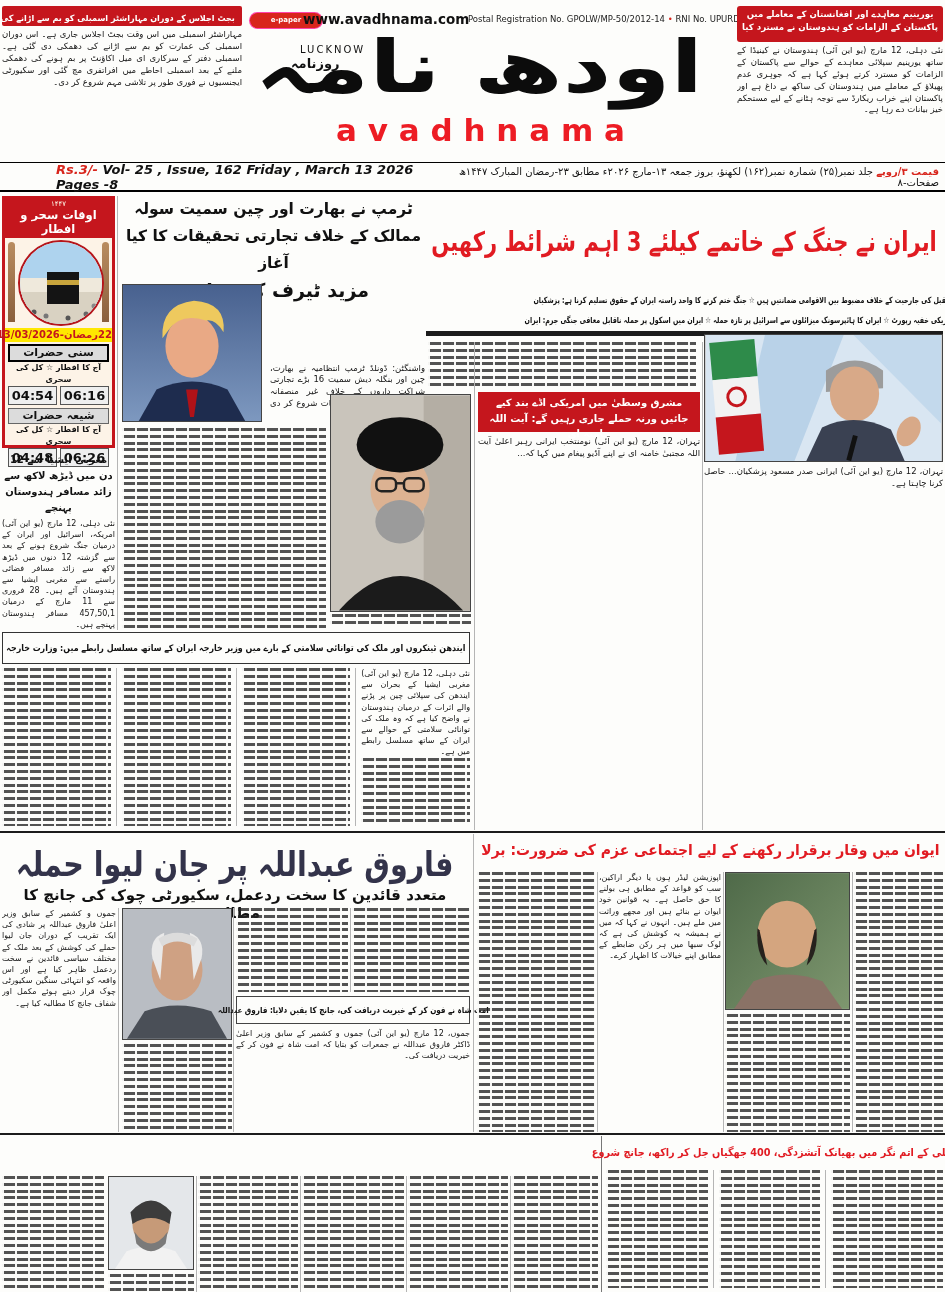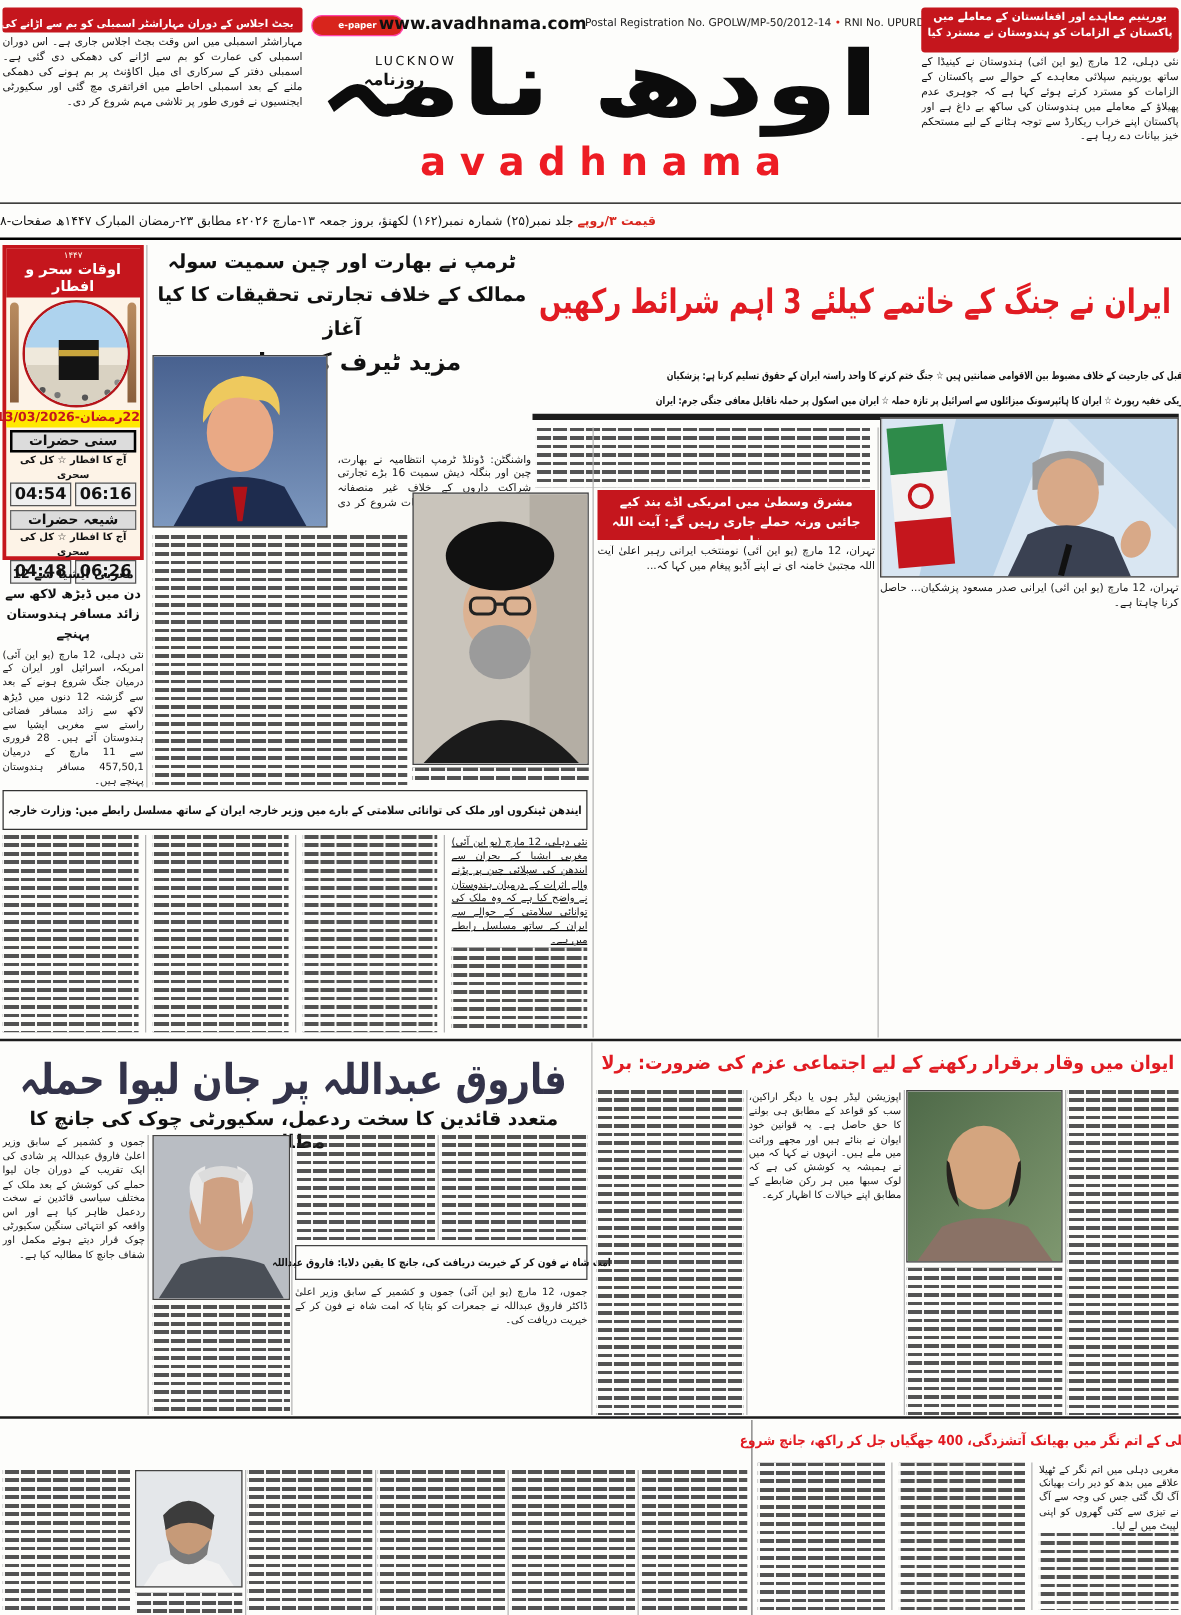--- a/index.html
+++ b/index.html
@@ -59,20 +59,24 @@
   <div class="abs" style="left:737px;top:6px;width:206px;height:154px;">
     <div class="redbox uh" style="min-height:32px;font-size:8.6px;line-height:1.5;padding:2px 3px;border-radius:3px;">یورینیم معاہدے اور افغانستان کے معاملے میں پاکستان کے الزامات کو ہندوستان نے مسترد کیا</div>
     <div class="story-body" style="height:112px;margin-top:3px;">
       <div class="lead">نئی دہلی، 12 مارچ (یو این آئی) ہندوستان نے کینیڈا کے ساتھ یورینیم سپلائی معاہدے کے حوالے سے پاکستان کے الزامات کو مسترد کرتے ہوئے کہا ہے کہ جوہری عدم پھیلاؤ کے معاملے میں ہندوستان کی ساکھ بے داغ ہے اور پاکستان اپنے خراب ریکارڈ سے توجہ ہٹانے کے لیے مستحکم خیز بیانات دے رہا ہے۔</div>
       <div class="sim"></div>
     </div>
   </div>
 
   <div class="abs" style="left:0;top:162px;width:945px;height:30px;border-top:1.5px solid #000;border-bottom:2px solid #000;
        display:flex;align-items:center;justify-content:space-between;">
+    <div style="margin-left:56px;font-size:13px;font-weight:bold;font-style:italic;color:#111;">
+      <span style="color:#d8251c;">Rs.3/-</span>
+      <span>Vol-  25 , Issue, 162  Friday , March 13 2026   Pages -8</span>
+    </div>
     <div class="rtl" style="margin-right:6px;font-size:10px;color:#111;">
       <span style="color:#d8251c;font-weight:bold;">قیمت ۳/روپے</span>
       <span>جلد نمبر(۲۵) شمارہ نمبر(۱۶۲) لکھنؤ، بروز جمعہ ۱۳-مارچ ۲۰۲۶ء مطابق ۲۳-رمضان المبارک ۱۴۴۷ھ صفحات-۸</span>
     </div>
   </div>
 
   <div class="abs" style="left:2px;top:196px;width:113px;height:252px;border:3px solid #c5161d;background:#fdf3e7;">
     <div style="background:#c5161d;text-align:center;padding:1px 0 2px;">
       <div style="font-size:7px;color:#ffe;line-height:8px;">۱۴۴۷</div>
       <div class="rtl" style="font-size:11.5px;font-weight:bold;color:#fff;">اوقات سحر و افطار</div>
@@ -205,21 +209,21 @@
   </div>
 
   <div class="abs vline" style="left:474px;top:342px;height:488px;"></div>
   <div class="abs vline" style="left:702px;top:342px;height:488px;"></div>
 
   <div class="abs" style="left:2px;top:632px;width:468px;">
     <div class="uh" style="border:1.5px solid #333;height:30px;display:flex;align-items:center;justify-content:center;">
       <span class="fit" style="font-size:9px;transform:scaleX(.88);">ایندھن ٹینکروں اور ملک کی توانائی سلامتی کے بارے میں وزیر خارجہ ایران کے ساتھ مسلسل رابطے میں: وزارت خارجہ</span>
     </div>
     <div style="display:flex;flex-direction:row-reverse;gap:5px;height:158px;margin-top:4px;">
-      <div class="pcol" style="flex:1;text-decoration:underline;">
+      <div class="pcol" style="flex:1;">
         <div class="lead" style="font-size:8px;">نئی دہلی، 12 مارچ (یو این آئی) مغربی ایشیا کے بحران سے ایندھن کی سپلائی چین پر پڑنے والے اثرات کے درمیان ہندوستان نے واضح کیا ہے کہ وہ ملک کی توانائی سلامتی کے حوالے سے ایران کے ساتھ مسلسل رابطے میں ہے۔</div>
         <div class="sim"></div>
       </div>
       <div class="vline"></div>
       <div class="pcol" style="flex:1;">
           <div class="sim"></div>
         </div>
       <div class="vline"></div>
       <div class="pcol" style="flex:1;">
           <div class="sim"></div>
@@ -349,21 +353,20 @@
   </div>
 
   <div class="abs vline" style="left:601px;top:1136px;height:156px;background:#777;"></div>
 
   <div class="abs" style="left:606px;top:1136px;width:337px;height:156px;">
     <div style="height:32px;display:flex;align-items:center;justify-content:center;">
       <span class="fit rtl" style="font-size:11px;font-weight:bold;color:#e11b22;transform:scaleX(.88);">دہلی کے اتم نگر میں بھیانک آتشزدگی، 400 جھگیاں جل کر راکھ، جانچ شروع</span>
     </div>
     <div style="display:flex;flex-direction:row-reverse;gap:5px;height:118px;margin-top:2px;">
       <div class="pcol" style="flex:1.1;">
-        <div class="lead" style="font-size:8px;">مغربی دہلی میں اتم نگر کے ٹھیلا علاقے میں بدھ کو دیر رات بھیانک آگ لگ گئی جس کی وجہ سے آگ نے تیزی سے کئی گھروں کو اپنی لپیٹ میں لے لیا۔</div>
         <div class="sim"></div>
       </div>
       <div class="vline"></div>
       <div class="pcol" style="flex:1;">
           <div class="sim"></div>
         </div>
       <div class="vline"></div>
       <div class="pcol" style="flex:1;">
           <div class="sim"></div>
         </div>

